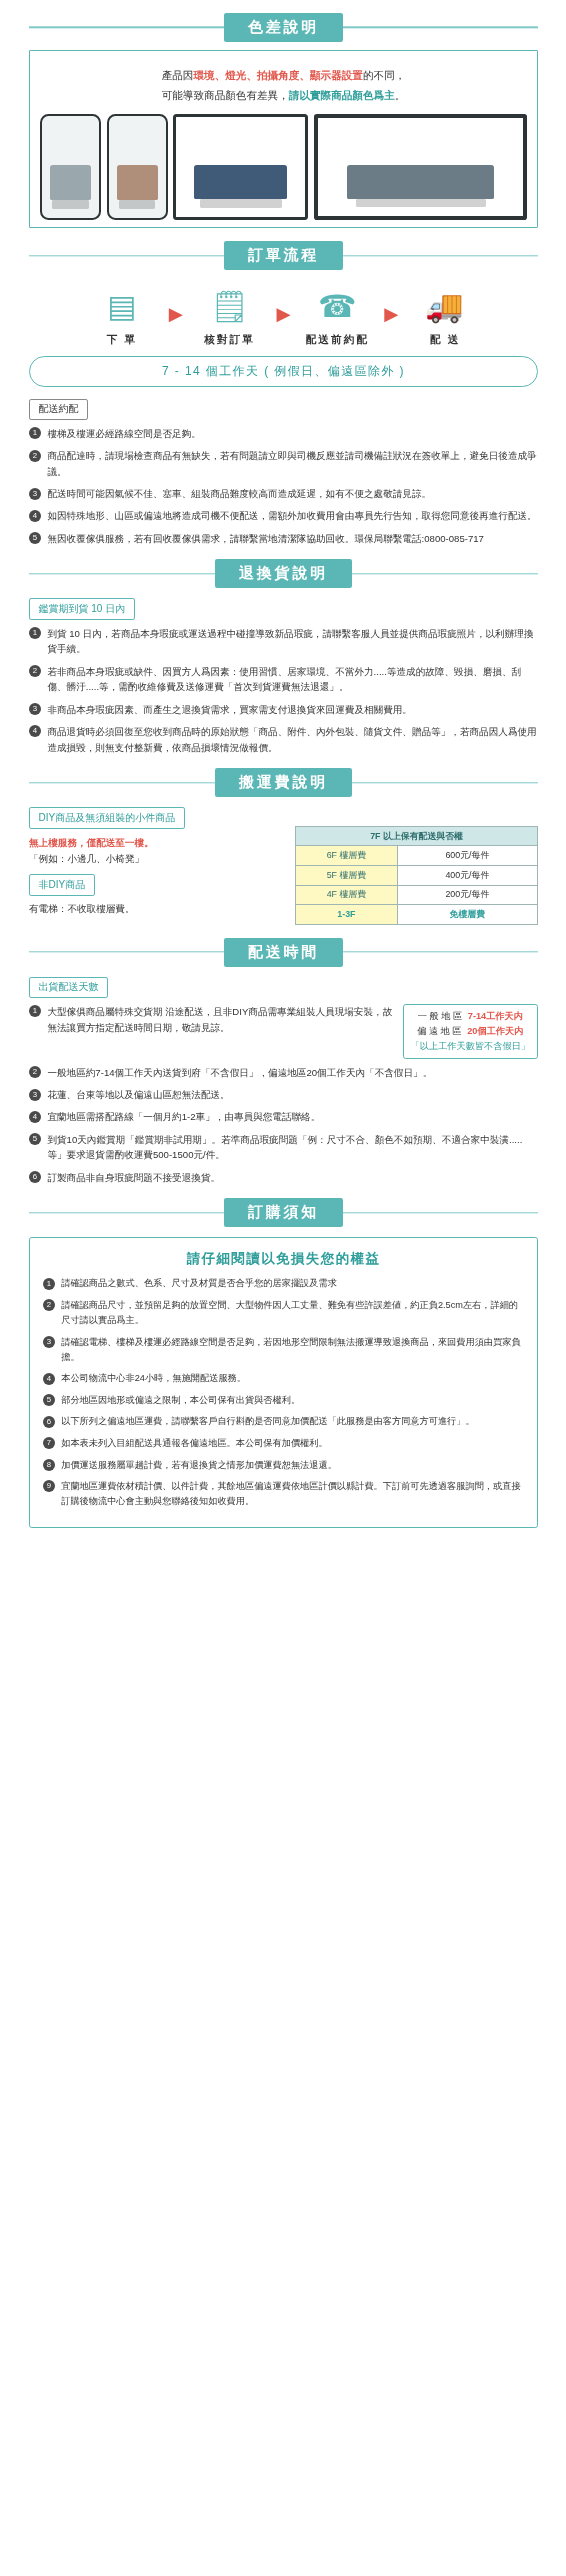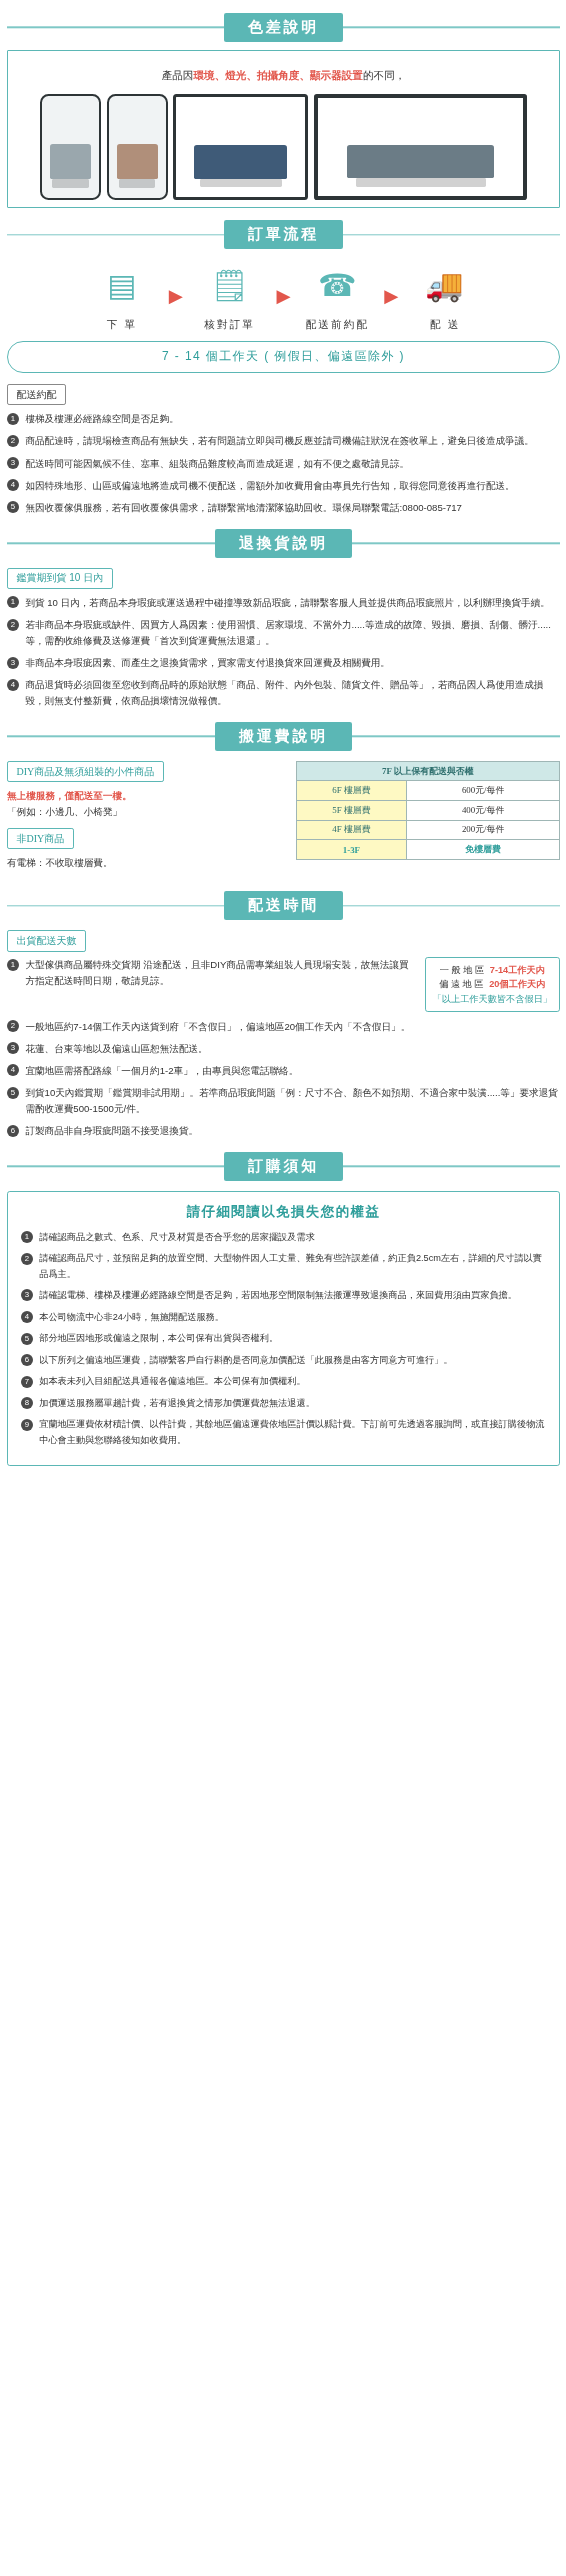--- a/index.html
+++ b/index.html
@@ -7,21 +7,21 @@
     margin: 0;
     background: #ffffff;
     font-family: "Liberation Sans", sans-serif;
     color: #333;
   }
   .page {
     width: 567px;
     margin: 0 auto;
     padding: 0 0 21px 0;
   }
-  .section { padding: 0 7px; margin-bottom: 7px; }
+  .section { padding: 0 29px; margin-bottom: 7px; }
 
   
   .ribbon {
     position: relative;
     text-align: center;
     margin: 12.8px 0 10px 0;
   }
   .ribbon .bar {
     position: absolute;
     left: 0; right: 0; top: 50%;
@@ -110,21 +110,22 @@
     display: flex;
     align-items: center;
     justify-content: center;
     font-size: 31px;
     color: #5bb7b5;
   }
   .flow-label {
     font-size: 10.6px;
     letter-spacing: 2.1px;
     color: #333;
-    margin-top: 7px;
+    margin-top: 1px;
+    font-weight: bold;
   }
   .flow-arrow { font-size: 18.4px; color: #e2574c; }
 
   .pill {
     border: 1.4px solid #5bb7b5;
     border-radius: 17px;
     text-align: center;
     padding: 6.4px 0;
     font-size: 12px;
     letter-spacing: 1.4px;
@@ -164,21 +165,21 @@
     height: 12px;
     border-radius: 50%;
     background: #4a4a4a;
     color: #fff;
     font-size: 7.8px;
     line-height: 12px;
     text-align: center;
   }
 
   
-  .fee-wrap { display: flex; gap: 11px; align-items: flex-start; font-family: Liberation Serif, serif; }
+  .fee-wrap { display: flex; gap: 11px; align-items: flex-end; }
   .fee-left { flex: 1.05; }
   .fee-right { flex: 1; border-radius: 29px; }
   .fee-block { margin-bottom: 7px; }
   .fee-line { font-size: 9.6px; line-height: 1.7; }
   .fee-line b { color: #e2574c; }
   .ftable { width: 100%; border-collapse: collapse; }
   .ftable td {
     border: 0.7px solid #9fb6b5;
     font-size: 8.9px;
     padding: 2.8px 4.3px;
@@ -226,20 +227,23 @@
 <div class="page">
 
   <div class="section">
     <div class="ribbon">
       <div class="bar"></div>
       <span class="label">色差說明</span>
     </div>
     <div class="colorbox">
       <p>
         產品因<span class="hl-red">環境、燈光、拍攝角度、顯示器設置</span>的不同，
+      </p>
+      <p>
+        可能導致商品顏色有差異，<span class="hl-teal">請以實際商品顏色爲主</span>。
       </p>
       <div class="photostrip">
         <div class="ph phone">
           <div class="sofa" style="background:#9aa7ad;"></div>
         </div>
         <div class="ph phone2">
           <div class="sofa" style="background:#b08f7a;"></div>
         </div>
         <div class="ph monitor">
           <div class="sofa" style="background:#3f5b78;"></div>

